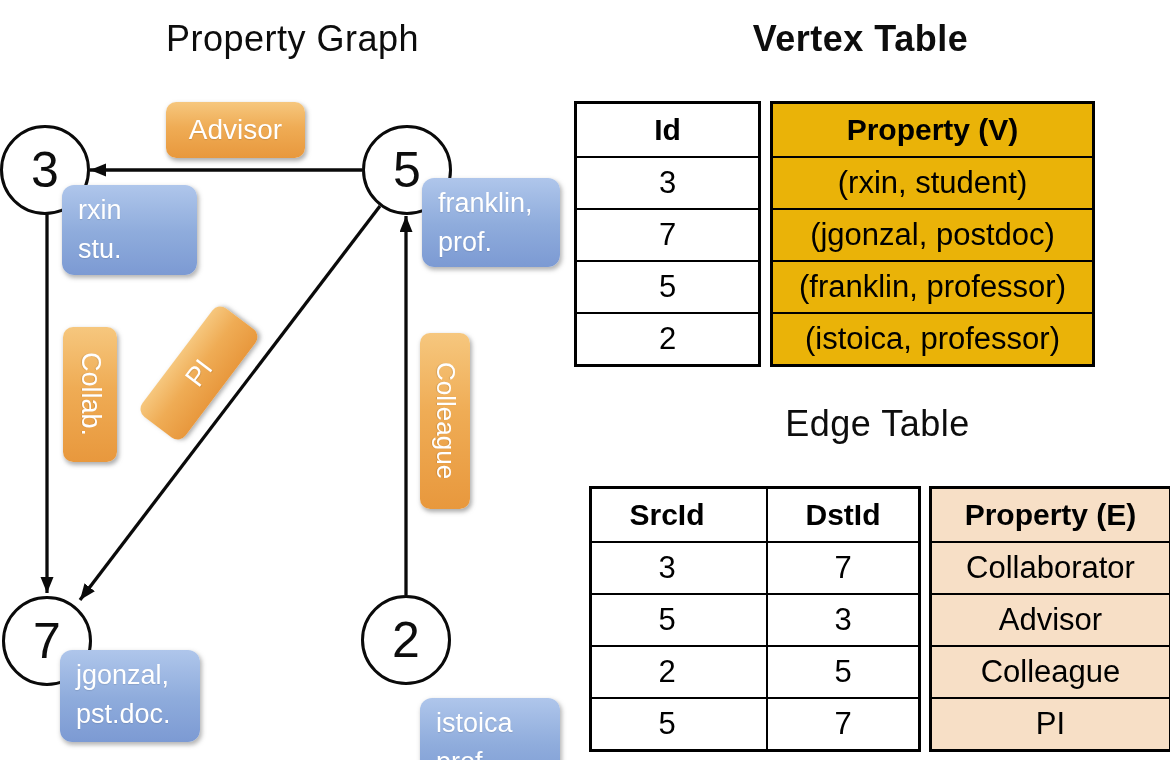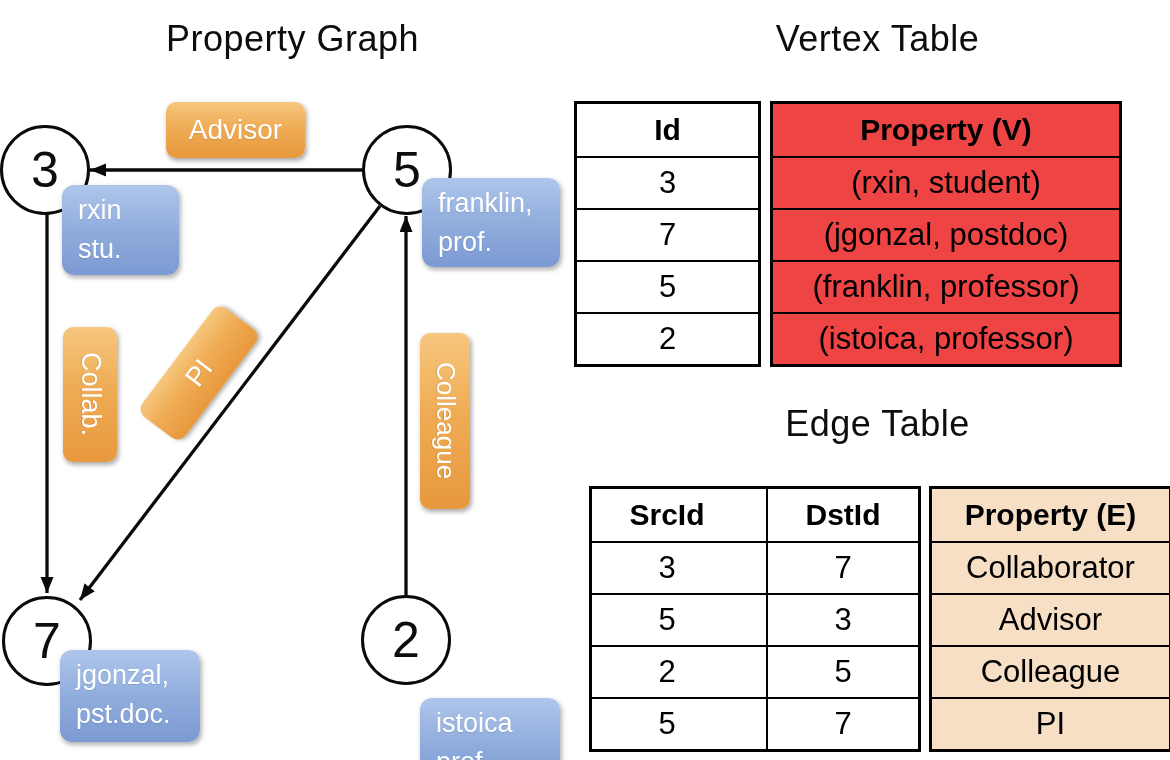--- a/index.html
+++ b/index.html
@@ -1,21 +1,21 @@
 <!DOCTYPE html>
 <html><head>
 <meta charset="utf-8">
 <style>
   html,body{margin:0;padding:0;background:#fff;}
   *{box-sizing:border-box;}
   .page{position:relative;width:1170px;height:760px;background:#ffffff;overflow:hidden;
         font-family:"Liberation Sans",sans-serif;color:#000;}
   .title{position:absolute;font-size:36px;color:#0d0d0d;text-align:center;letter-spacing:.5px;}
   .pg-title{left:0;top:18px;width:585px;}
-  .vt-title{left:585px;top:18px;width:585px;}
+  .vt-title{left:568px;top:18px;width:585px;font-weight:bold;}
   .et-title{left:585px;top:403px;width:585px;}
 
   
   .edges-svg{position:absolute;left:0;top:0;}
   .node{position:absolute;border-radius:50%;background:#fff;border:3.5px solid #0a0a0a;
         display:flex;align-items:center;justify-content:center;font-size:50px;color:#0d0d0d;}
   .n3{left:0;top:125;left:0px;top:125px;width:90px;height:90px;}
   .n5{left:362px;top:125px;width:90px;height:90px;}
   .n7{left:2px;top:596px;width:90px;height:90px;}
   .n2{left:361px;top:595px;width:90px;height:90px;}
@@ -27,36 +27,36 @@
          font-size:28px;text-shadow:0 1px 1px rgba(0,0,0,.12);}
   .advisor{left:166px;top:102px;width:139px;height:56px;}
   .collab{left:63px;top:327px;width:54px;height:135px;writing-mode:vertical-rl;font-size:27px;}
   .colleague{left:420px;top:333px;width:50px;height:176px;writing-mode:vertical-rl;font-size:26px;}
   .pi{left:131px;top:346px;width:136px;height:54px;transform:rotate(-53deg);font-size:27px;}
 
   .vbox{position:absolute;border-radius:12px;color:#fff;
         background:linear-gradient(180deg,#AFC6EB 0%,#8FACDC 52%,#7C9AD3 100%);
         box-shadow:1.5px 2.5px 4px rgba(110,110,110,.5);
         padding:6px 0 0 16px;font-size:27px;line-height:39px;text-shadow:0 1px 1px rgba(0,0,0,.1);}
-  .rxin{left:62px;top:185px;width:117px;height:90px;}
+  .rxin{left:62px;top:185px;width:135px;height:90px;}
   .franklin{left:422px;top:178px;width:138px;height:89px;}
   .jgonzal{left:60px;top:650px;width:140px;height:92px;}
   .istoica{left:420px;top:650px;width:140px;height:90px;margin-top:48px;}
 
   
   .twrap{position:absolute;display:flex;}
   .vtw{left:574px;top:101px;gap:9px;}
   .etw{left:589px;top:486px;gap:8px;}
   .sub{border:3px solid #000;background:#fff;}
   .row{display:flex;height:52px;}
   .row + .row{border-top:2px solid #000;}
   .cell{flex:1;display:flex;align-items:center;justify-content:center;font-size:31px;}
   .hdr .cell{font-weight:700;font-size:30px;}
   .id-sub{width:187px;}
-  .vprop-sub{width:352px;background:#ef4444;}
+  .vprop-sub{width:325px;background:#eab308;}
   .srcdst-sub{width:332px;}
   .srcdst-sub .c2{border-left:2px solid #000;margin-left:24px;}
   .eprop-sub{width:243px;background:#F7DFC6;}
 </style>
 </head>
 <body>
 
 <div class="page">
 
   <div class="title pg-title">Property Graph</div>

